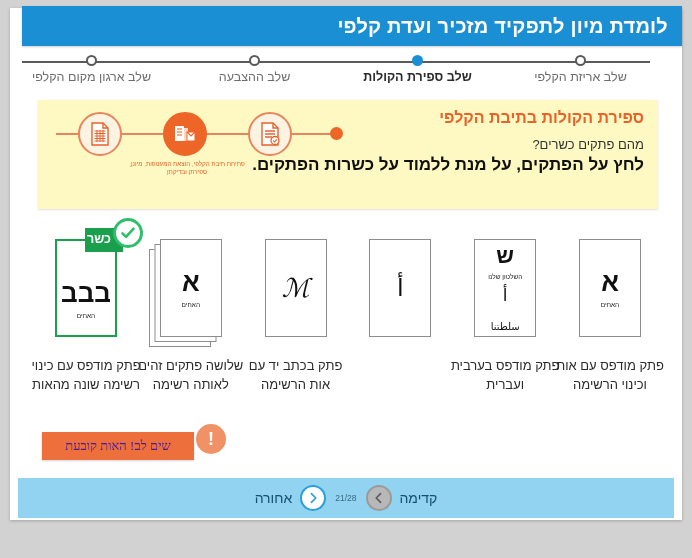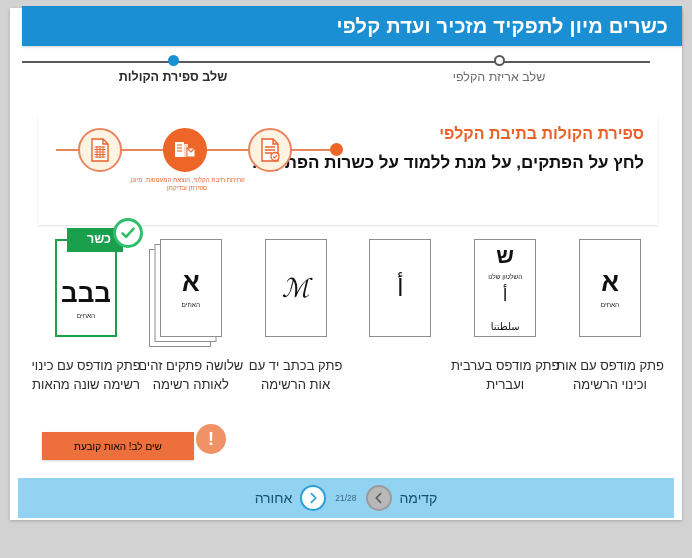--- a/index.html
+++ b/index.html
@@ -51,23 +51,22 @@
   .step.active .step-dot{background:#1b8fd4;border-color:#1b8fd4;}
   .step-label{
     margin-top:4px;text-align:center;font-size:12.5px;color:#6d6d6d;
     line-height:1.25;max-width:120px;
   }
   .step.active .step-label{color:#2b2b2b;font-weight:bold;text-align:center;}
 
   
   .info-panel{
     position:absolute;left:38px;top:100px;width:620px;height:109px;
-    background:#ffffff;
+    background:#fef9c3;
     box-shadow:0 1px 2px rgba(0,0,0,.13);
-    margin-top:16px;
   }
   .info-text{
     position:absolute;right:14px;top:9px;text-align:right;
   }
   .info-title{
     color:#e8622a;font-size:16px;font-weight:bold;margin-bottom:10px;
   }
   .info-q{color:#333;font-size:13px;margin-bottom:3px;}
   .info-a{color:#111;font-size:17px;font-weight:bold;}
 
@@ -125,42 +124,42 @@
   .stack .s-back1{
     position:absolute;width:62px;height:98px;background:#fff;border:1.4px solid #8d8d8d;
     box-sizing:border-box;transform:translate(-5.5px,5px);z-index:2;
   }
 
   
   .note.green{border:2.6px solid #18a04b;}
   .badge-kosher{
     position:absolute;top:-13px;right:-8px;
     background:#1aa04c;color:#fff;font-size:12.5px;font-weight:bold;
-    padding:5px 12px 5px 20px;z-index:6;line-height:1.1;
+    padding:5px 12px 5px 2px;z-index:6;line-height:1.1;
   }
   .check-circle{
     position:absolute;top:-23px;right:-28px;width:30px;height:30px;border-radius:50%;
     background:#fff;border:3px solid #2fbf6a;box-sizing:border-box;z-index:7;
     display:flex;align-items:center;justify-content:center;
   }
   .check-circle svg{display:block;}
   .note .big.green-t{color:#111;margin-top:23px;}
 
   .card-caption{
     margin-top:9px;text-align:center;font-size:13px;color:#2b2b2b;line-height:1.45;
     width:112px;
   }
 
   
   .alert{
     position:absolute;left:42px;top:432px;width:152px;height:28px;
     background:#ed703c;display:flex;align-items:center;justify-content:center;
     box-shadow:0 1px 2px rgba(0,0,0,.18);
   }
-  .alert-text{color:#000000;font-size:10px;font-weight:normal;}
+  .alert-text{color:#4c1d95;font-size:13px;font-weight:normal;font-family:Liberation Serif, serif;}
   .alert-bang{
     position:absolute;left:152px;top:-10px;width:34px;height:34px;border-radius:50%;
     background:#f09266;border:2px solid #fff;box-sizing:border-box;
     display:flex;align-items:center;justify-content:center;
     color:#fff;font-size:18px;font-weight:bold;line-height:1;
   }
 
   
   .navbar{
     position:absolute;left:18px;top:478px;width:656px;height:40px;
@@ -177,41 +176,50 @@
   .nav-counter{font-size:8.5px;color:#3b6a82;padding:0 1px;}
 </style>
 </head>
 <body>
 
 <div class="screen">
 
   <div class="frame"></div>
 
   <div class="header">
-    <div class="header-title">כשרים מיון לתפקיד מזכיר ועדת קלפי</div>
+    <div class="header-title">לומדת מיון לתפקיד מזכיר ועדת קלפי</div>
   </div>
 
   <div class="stepper">
     <div class="step-line"></div>
     <div class="steps">
+      <div class="step">
+        <div class="step-dot"></div>
+        <div class="step-label">שלב ארגון מקום הקלפי</div>
+      </div>
+      <div class="step">
+        <div class="step-dot"></div>
+        <div class="step-label">שלב ההצבעה</div>
+      </div>
       <div class="step active">
         <div class="step-dot"></div>
         <div class="step-label">שלב ספירת הקולות</div>
       </div>
       <div class="step">
         <div class="step-dot"></div>
         <div class="step-label">שלב אריזת הקלפי</div>
       </div>
     </div>
   </div>
 
   <div class="info-panel">
 
     <div class="info-text">
       <div class="info-title">ספירת הקולות בתיבת הקלפי</div>
+      <div class="info-q">מהם פתקים כשרים?</div>
       <div class="info-a">לחץ על הפתקים, על מנת ללמוד על כשרות הפתקים.</div>
     </div>
 
     <div class="icon-track">
       <div class="track-line"></div>
       <div class="track-endpoint"></div>
 
       <div class="tnode n1">
         <svg width="22" height="24" viewBox="0 0 22 24" aria-hidden="true">
           <path d="M3 1 h11 l5 5 v17 h-16 z" fill="#fff" stroke="#e8622a" stroke-width="1.4"></path>

